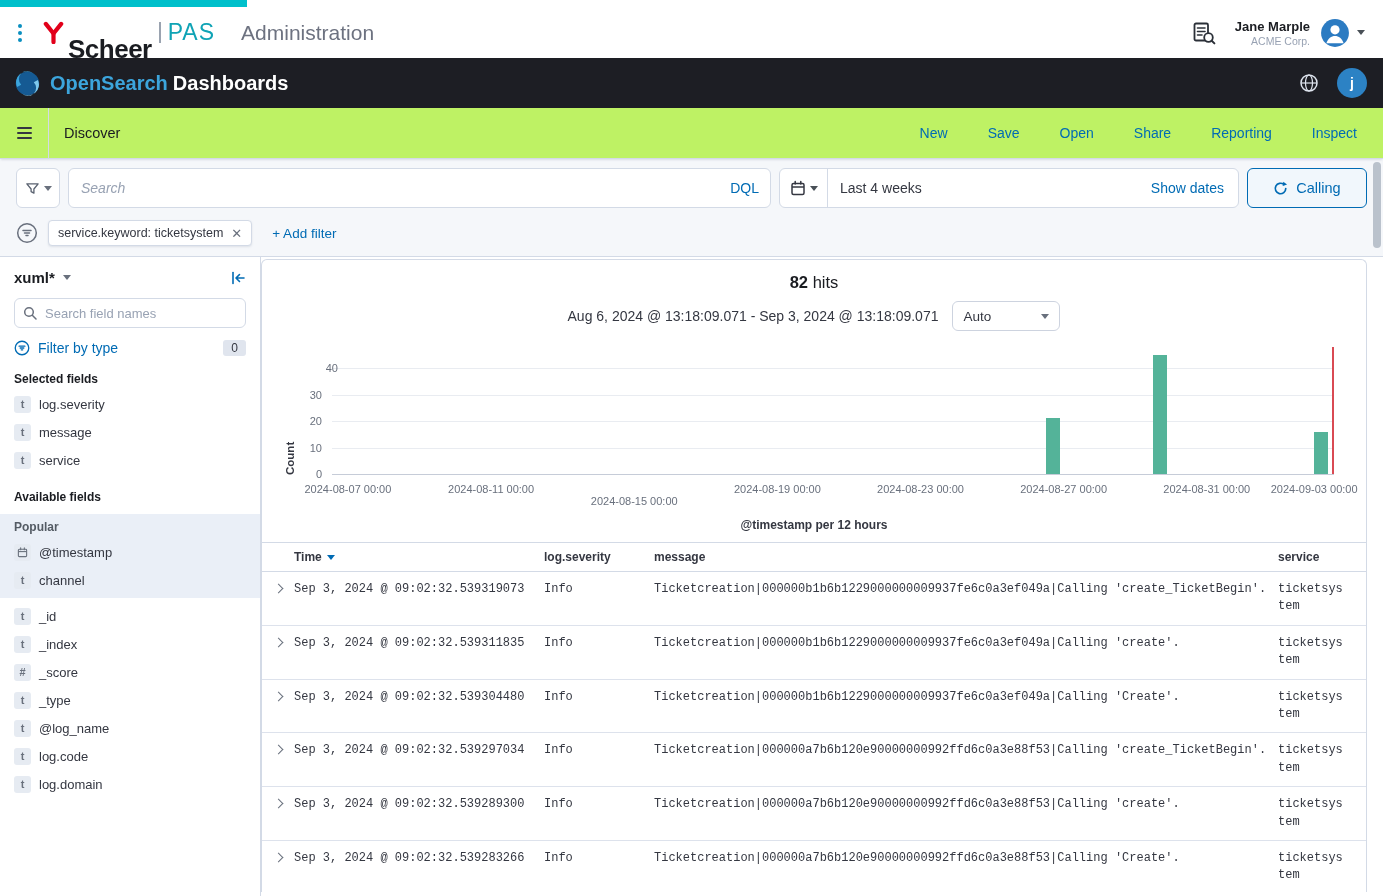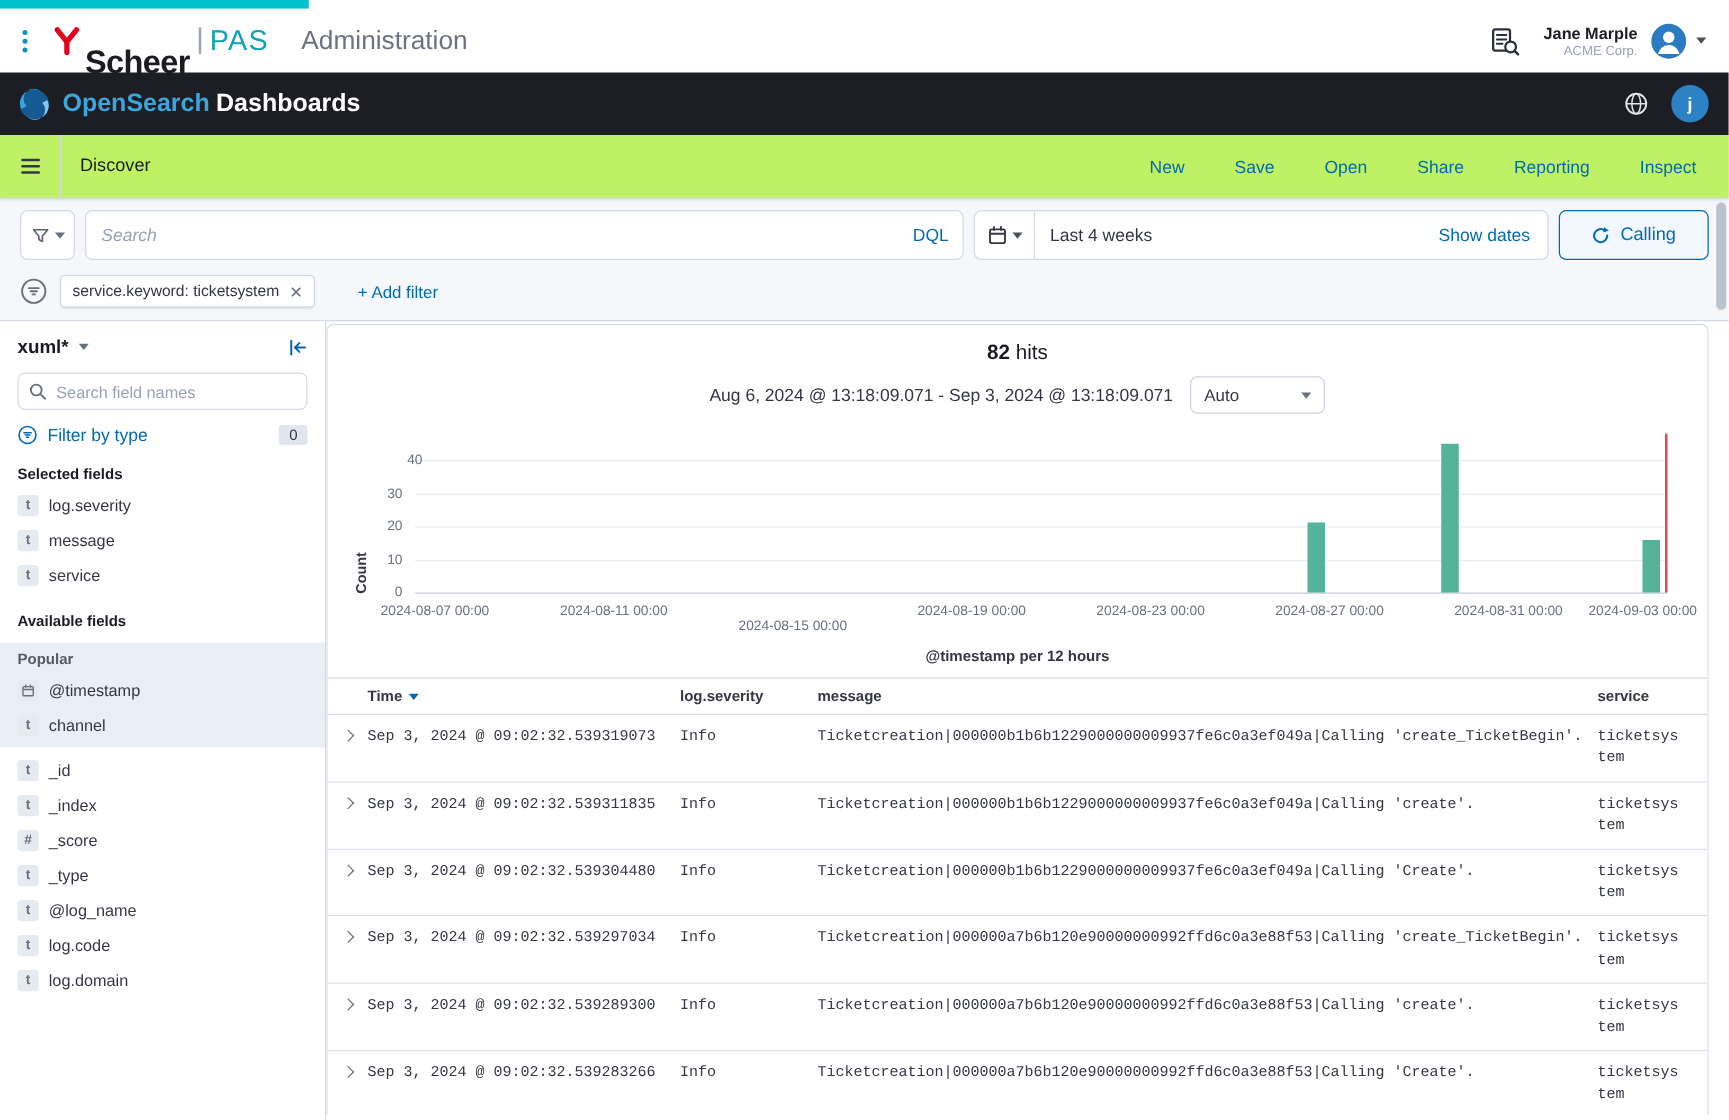--- a/index.html
+++ b/index.html
@@ -61,21 +61,21 @@
   .date-group { width: 460px; height: 40px; flex: 0 0 auto; background: #fff; border: 1px solid #d3dae6; border-radius: 6px; display: flex; align-items: center; }
   .date-cal-btn { width: 48px; height: 100%; display: flex; align-items: center; justify-content: center; gap: 4px; border-right: 1px solid #d3dae6; cursor: pointer; color: #495057; }
   .date-range-text { flex: 1; padding-left: 12px; font-size: 14px; color: #343741; }
   .show-dates { padding-right: 14px; color: var(--link-blue, #006bb4); font-size: 14px; cursor: pointer; }
   .refresh-btn { width: 120px; height: 40px; flex: 0 0 auto; border: 1px solid var(--link-blue, #006bb4); border-radius: 6px; background: #f1f7fc; color: var(--link-blue, #006bb4); display: flex; align-items: center; justify-content: center; gap: 8px; font-size: 14.5px; cursor: pointer; }
 
   
   .filter-bar { flex: 0 0 auto; background: #f5f7fa; padding: 4px 16px 10px; display: flex; align-items: center; gap: 10px; border-bottom: 1px solid #d3dae6; }
   .filter-pill { height: 26px; background: #fff; border: 1px solid #d3dae6; border-radius: 4px; display: flex; align-items: center; gap: 8px; padding: 0 9px; font-size: 12.5px; color: #343741; box-shadow: 0 1px 2px rgba(152,162,179,0.25); cursor: pointer; }
   .pill-x { color: #69707d; font-size: 13px; line-height: 1; cursor: pointer; }
-  .add-filter { color: var(--link-blue, #006bb4); font-size: 13.5px; margin-left: 24px; cursor: pointer; }
+  .add-filter { color: var(--link-blue, #006bb4); font-size: 13.5px; margin-left: 10px; cursor: pointer; }
 
   
   .content { flex: 1; min-height: 0; display: flex; }
 
   
   .sidebar { width: 261px; flex: 0 0 auto; border-right: 1px solid #d3dae6; padding: 12px 14px 0; overflow: hidden; background: #fff; }
   .sb-top { display: flex; align-items: center; }
   .index-pattern { font-size: 15px; font-weight: 700; color: #1a1c21; display: flex; align-items: center; gap: 8px; cursor: pointer; }
   .ip-caret { color: #69707d; }
   .collapse-btn { margin-left: auto; cursor: pointer; }

